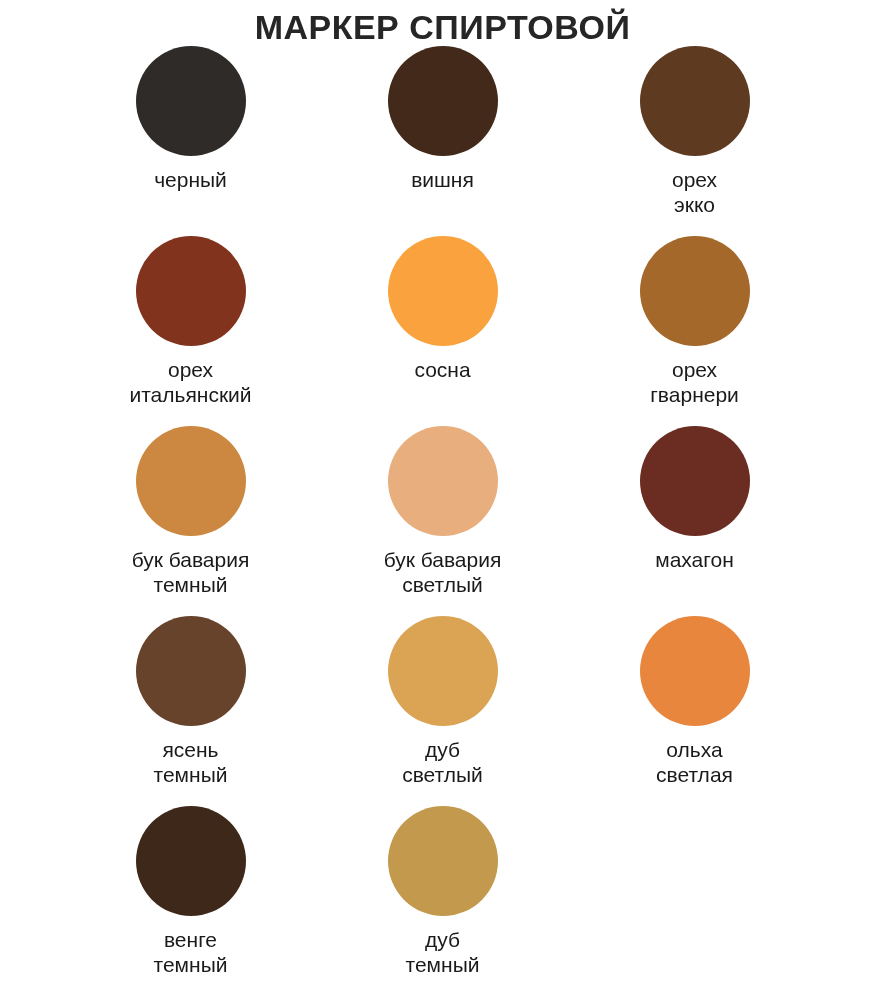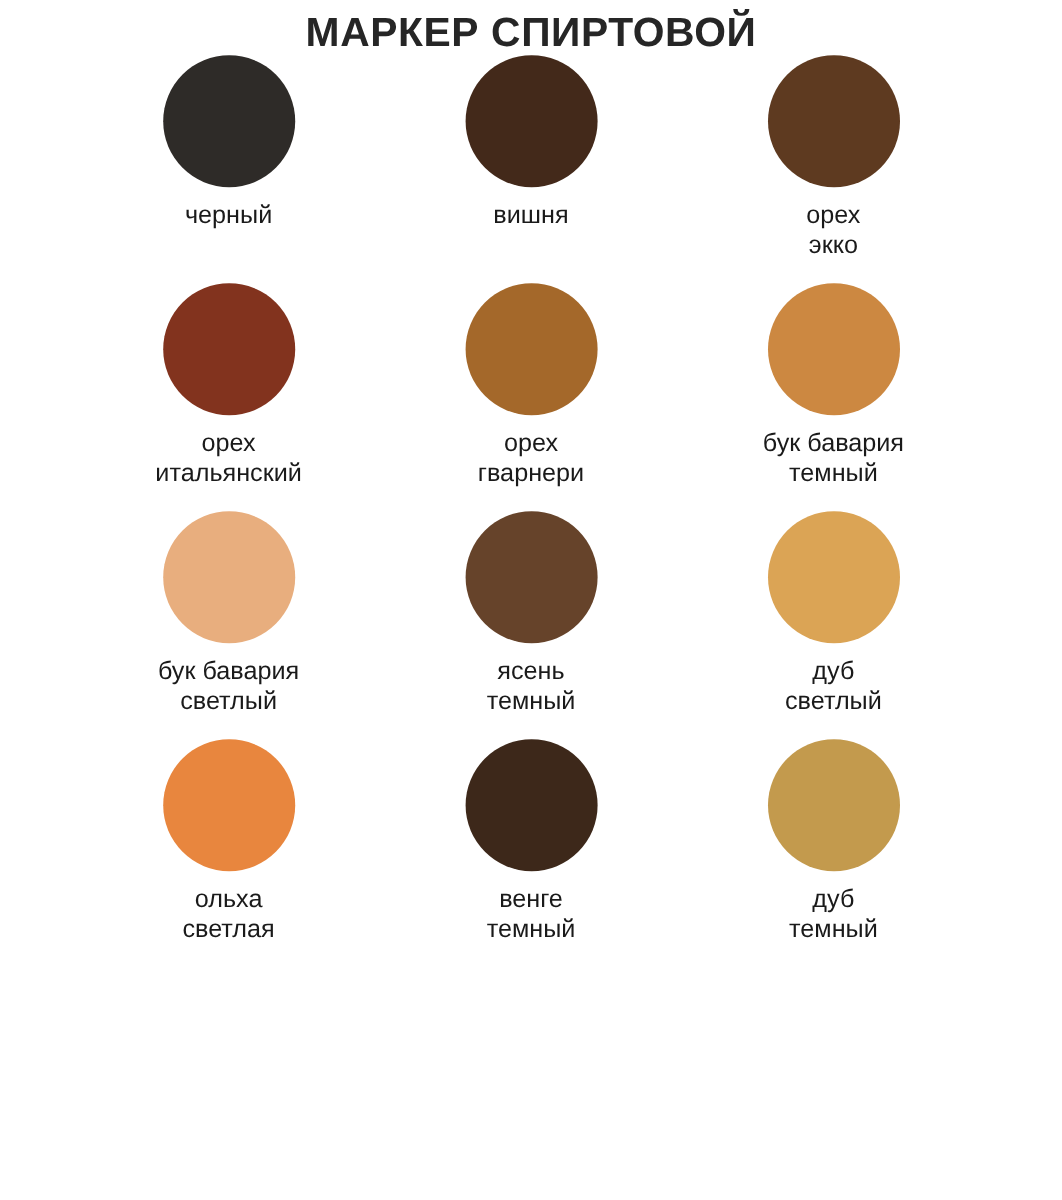--- a/index.html
+++ b/index.html
@@ -90,33 +90,41 @@
         <span class="swatch-dot" style="background-color: rgb(94, 58, 32);"></span>
         <div class="swatch-label">орех
 экко</div>
       </div>
       <div class="swatch-cell">
         <span class="swatch-dot" style="background-color: rgb(130, 51, 30);"></span>
         <div class="swatch-label">орех
 итальянский</div>
       </div>
       <div class="swatch-cell">
+        <span class="swatch-dot" style="background-color: rgb(249, 162, 62);"></span>
+        <div class="swatch-label">сосна</div>
+      </div>
+      <div class="swatch-cell">
         <span class="swatch-dot" style="background-color: rgb(164, 104, 42);"></span>
         <div class="swatch-label">орех
 гварнери</div>
       </div>
       <div class="swatch-cell">
         <span class="swatch-dot" style="background-color: rgb(204, 136, 65);"></span>
         <div class="swatch-label">бук бавария
 темный</div>
       </div>
       <div class="swatch-cell">
         <span class="swatch-dot" style="background-color: rgb(232, 174, 126);"></span>
         <div class="swatch-label">бук бавария
 светлый</div>
+      </div>
+      <div class="swatch-cell">
+        <span class="swatch-dot" style="background-color: rgb(107, 44, 34);"></span>
+        <div class="swatch-label">махагон</div>
       </div>
       <div class="swatch-cell">
         <span class="swatch-dot" style="background-color: rgb(102, 67, 42);"></span>
         <div class="swatch-label">ясень
 темный</div>
       </div>
       <div class="swatch-cell">
         <span class="swatch-dot" style="background-color: rgb(219, 164, 85);"></span>
         <div class="swatch-label">дуб
 светлый</div>

